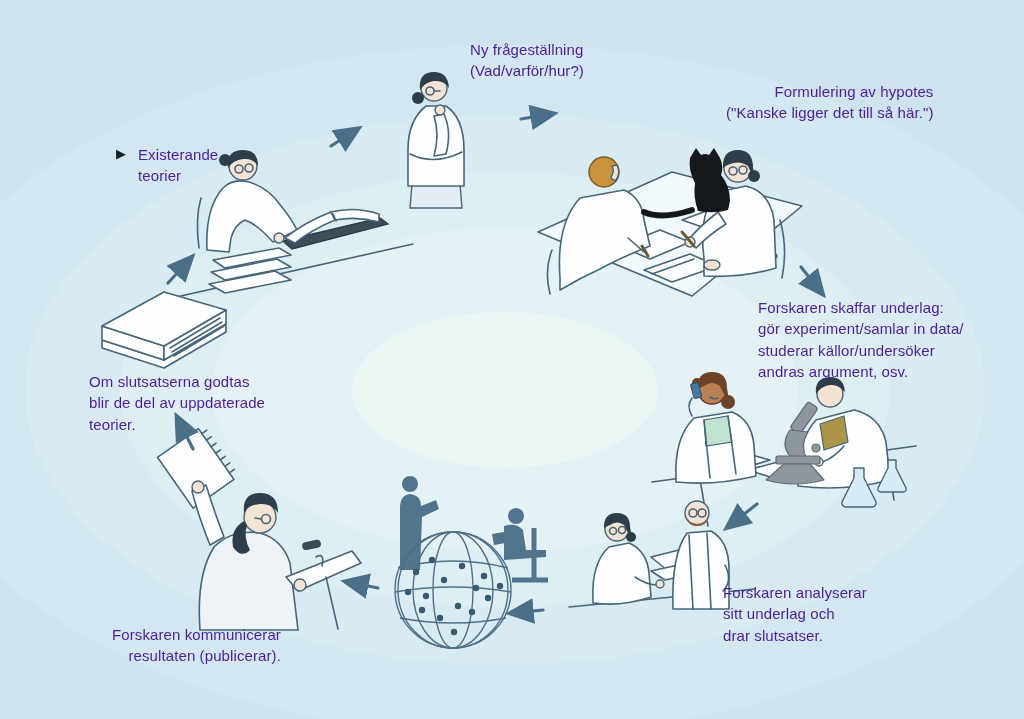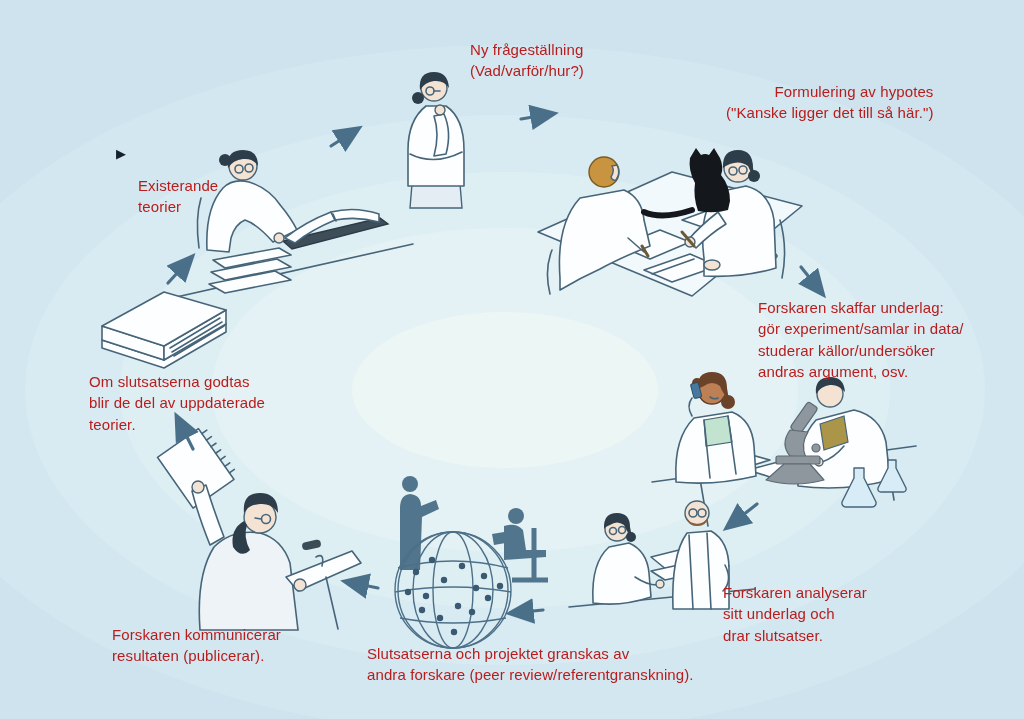--- a/index.html
+++ b/index.html
@@ -4,21 +4,21 @@
 <style>
   html,body{margin:0;padding:0;}
   body{font-family:"Liberation Sans",sans-serif;background:#cfe3ee;}
   .canvas{position:relative;width:1024px;height:719px;overflow:hidden;background:#cfe3ee;}
   .ring{position:absolute;border-radius:50%;}
   .ring-a{left:-95px;top:45px;width:1200px;height:690px;background:#d3e7f1;}
   .ring-b{left:25px;top:115px;width:960px;height:550px;background:#d8eaf2;}
   .ring-c{left:120px;top:172px;width:770px;height:436px;background:#deeff4;}
   .ring-d{left:212px;top:228px;width:586px;height:324px;background:#e4f2f5;}
   .ring-e{left:352px;top:312px;width:306px;height:156px;background:#ebf6f5;}
-  .label{position:absolute;font-size:15px;line-height:1.42;color:#b91c1c;white-space:pre-line;letter-spacing:.1px;}
+  .label{position:absolute;font-size:15px;line-height:1.42;color:#4c1d95;white-space:pre-line;letter-spacing:.1px;}
   .marker{position:absolute;font-size:13px;color:#14202a;line-height:1;}
   .scene{position:absolute;}
   svg{display:block;overflow:visible;}
   .s-ln{fill:none;stroke:#466579;stroke-width:1.6;stroke-linecap:round;stroke-linejoin:round;}
   .s-wh{fill:#fdfeff;stroke:#466579;stroke-width:1.6;stroke-linejoin:round;}
   .s-lt{fill:#f2f9fc;stroke:#466579;stroke-width:1.6;stroke-linejoin:round;}
   .s-skin{fill:#f4e3d3;stroke:#466579;stroke-width:1.4;}
   .s-skin2{fill:#bd7f54;stroke:#5d3a28;stroke-width:1.4;}
   .s-hair{fill:#2d3e4a;}
   .s-black{fill:#14181c;}
@@ -283,34 +283,32 @@
     <path class="arrow" marker-end="url(#ah)" d="M331,146 L356,130"></path>
     <path class="arrow" marker-end="url(#ah)" d="M521,119 L551,114"></path>
     <path class="arrow" marker-end="url(#ah)" d="M801,267 L821,292"></path>
     <path class="arrow" marker-end="url(#ah)" d="M757,504 L729,526"></path>
     <path class="arrow" marker-end="url(#ah)" d="M543,610 L513,613"></path>
     <path class="arrow" marker-end="url(#ah)" d="M378,588 L348,582"></path>
     <path class="arrow" marker-end="url(#ah)" d="M193,449 L178,419"></path>
   </svg>
 
   <span class="marker" style="left:116px;top:147px;">▶</span>
-  <div class="label" style="left:138px;top:144px;margin-top:31px;">Existerande
+  <div class="label" style="left:138px;top:144px;">Existerande
 teorier</div>
   <div class="label" style="left:470px;top:39px;">Ny frågeställning
 (Vad/varför/hur?)</div>
   <div class="label" style="left:726px;top:81px;text-align:right;">Formulering av hypotes
 ("Kanske ligger det till så här.")</div>
   <div class="label" style="left:758px;top:297px;">Forskaren skaffar underlag:
 gör experiment/samlar in data/
 studerar källor/undersöker
 andras argument, osv.</div>
   <div class="label" style="left:723px;top:582px;">Forskaren analyserar
 sitt underlag och
 drar slutsatser.</div>
-  <div class="label" style="left:367px;top:643px;">Slutsatserna och projektet granskas av
-andra forskare (peer review/referentgranskning).</div>
-  <div class="label" style="left:112px;top:624px;">Forskaren kommunicerar
+  <div class="label" style="left:112px;top:624px;text-align:right;">Forskaren kommunicerar
 resultaten (publicerar).</div>
   <div class="label" style="left:57px;top:371px;margin-left:32px;">Om slutsatserna godtas
 blir de del av uppdaterade
 teorier.</div>
 
 </div>
 
 </body></html>

